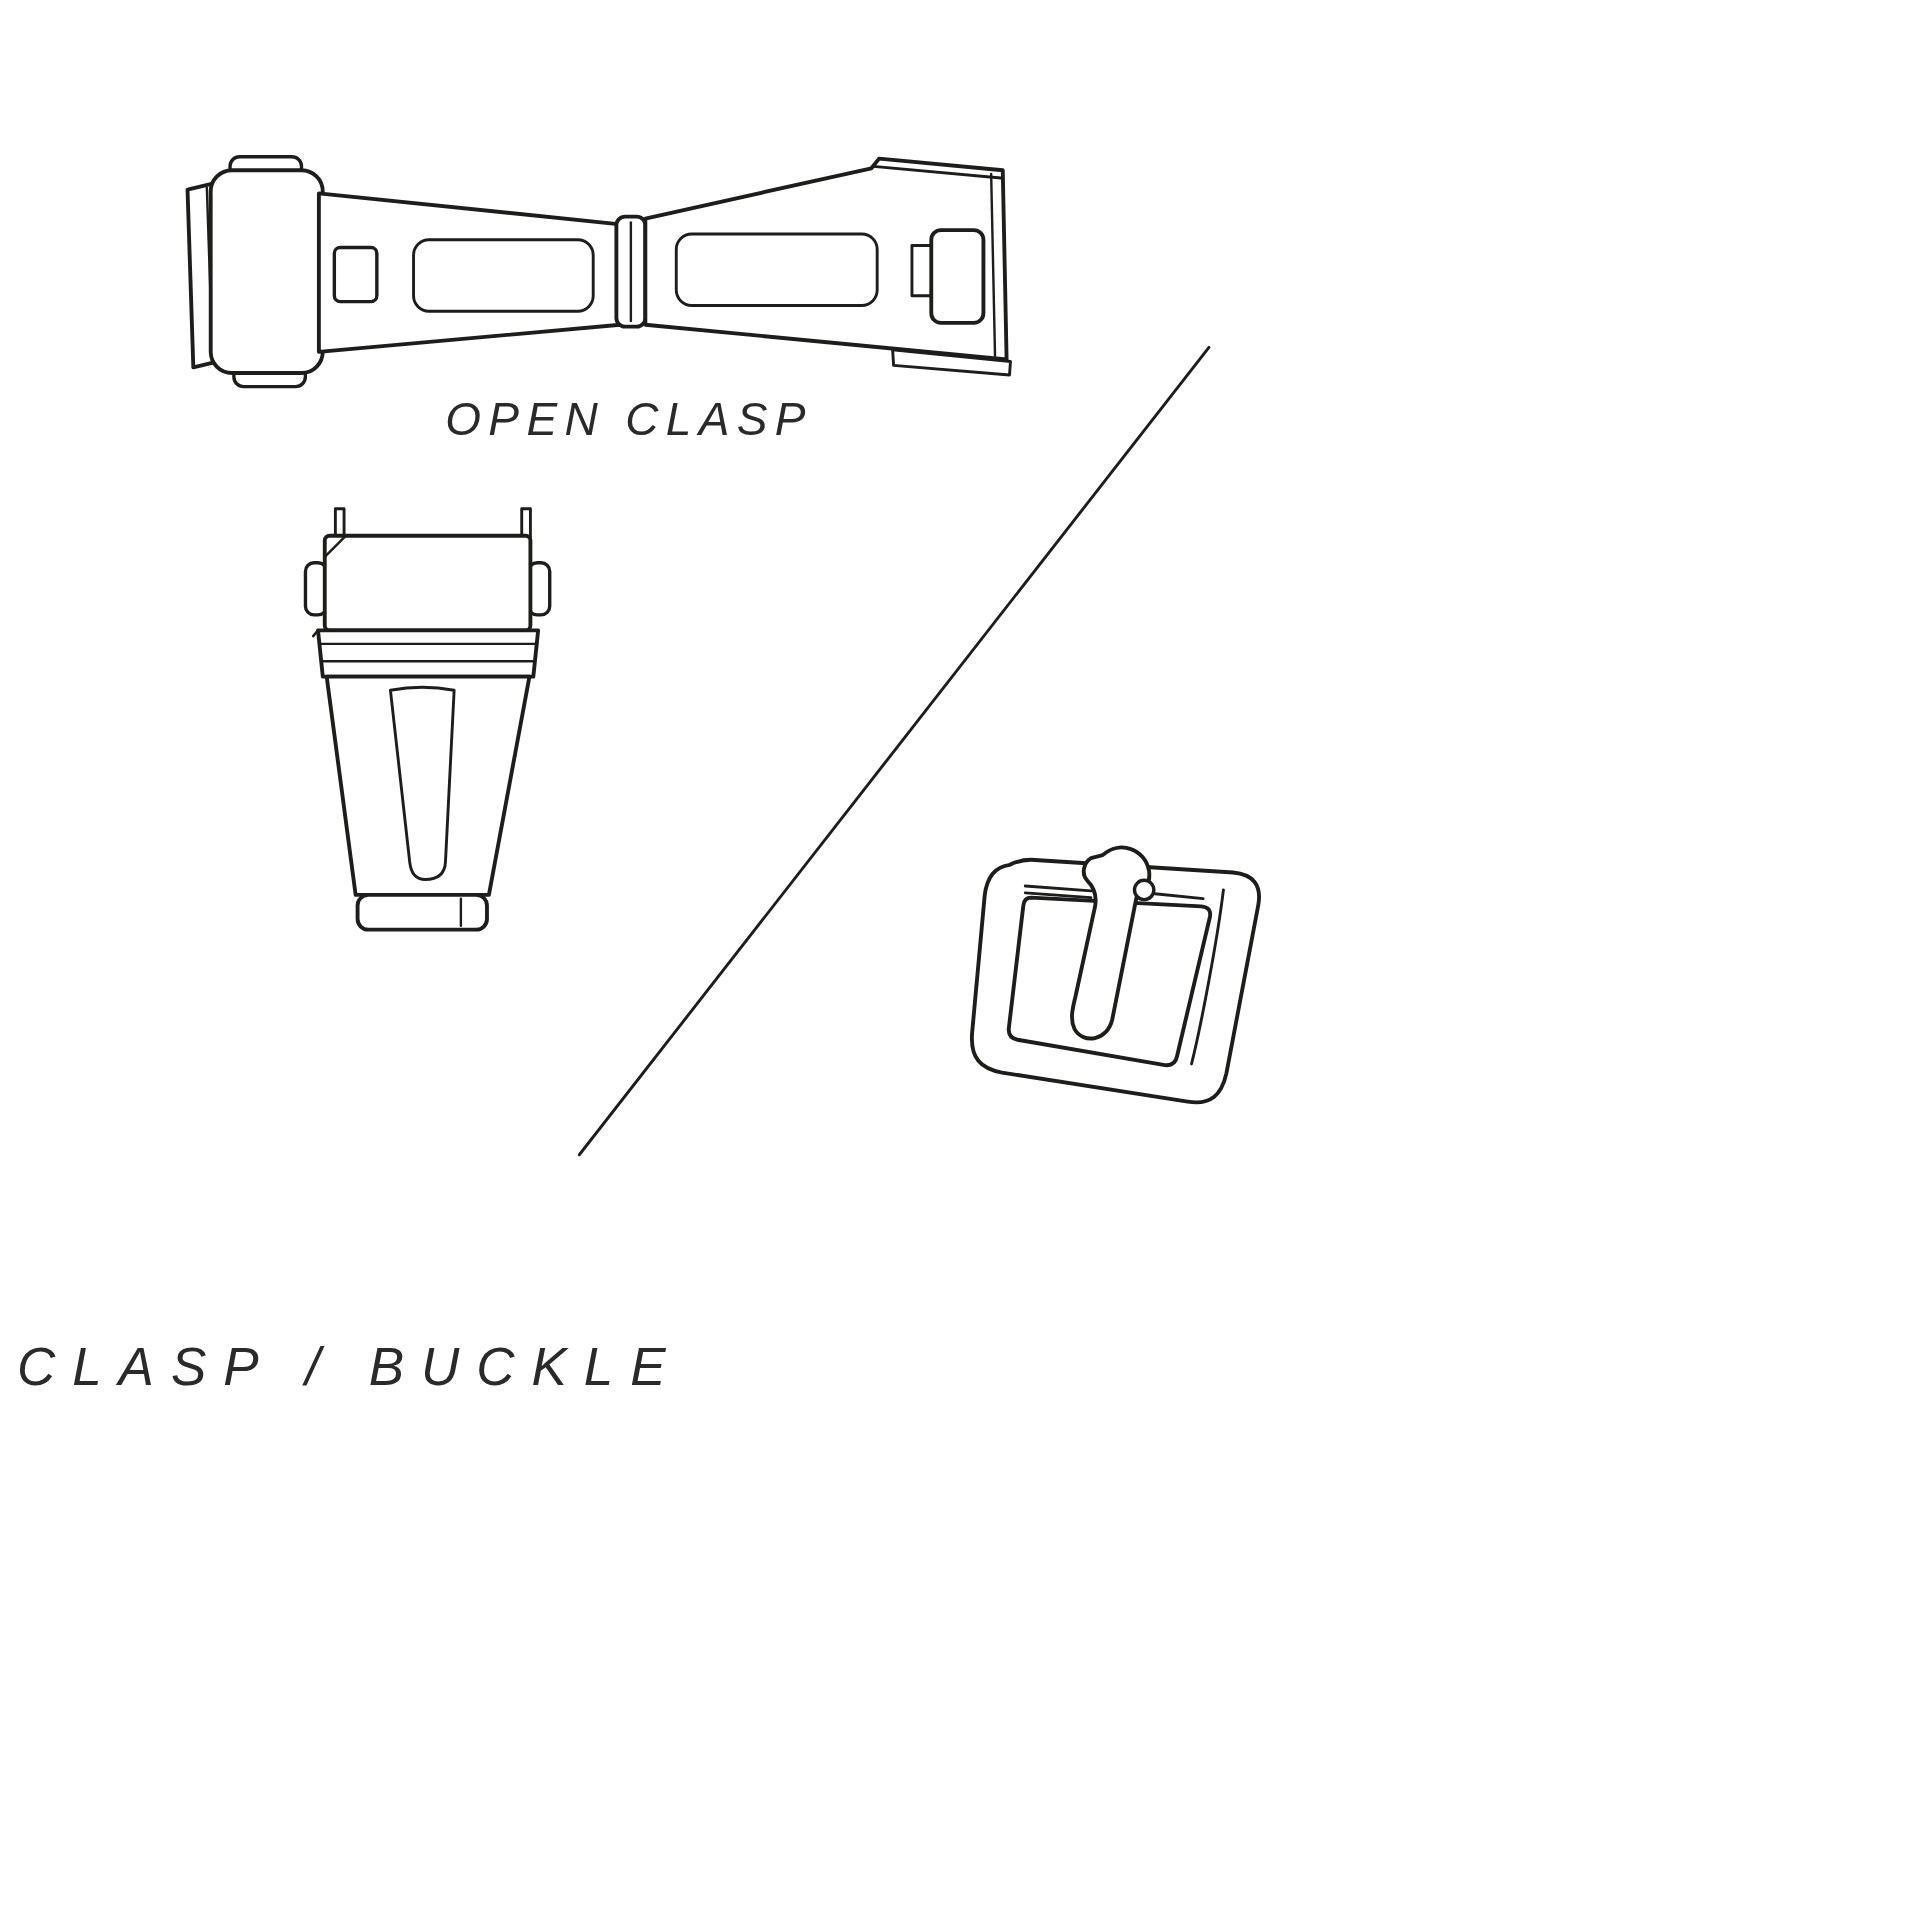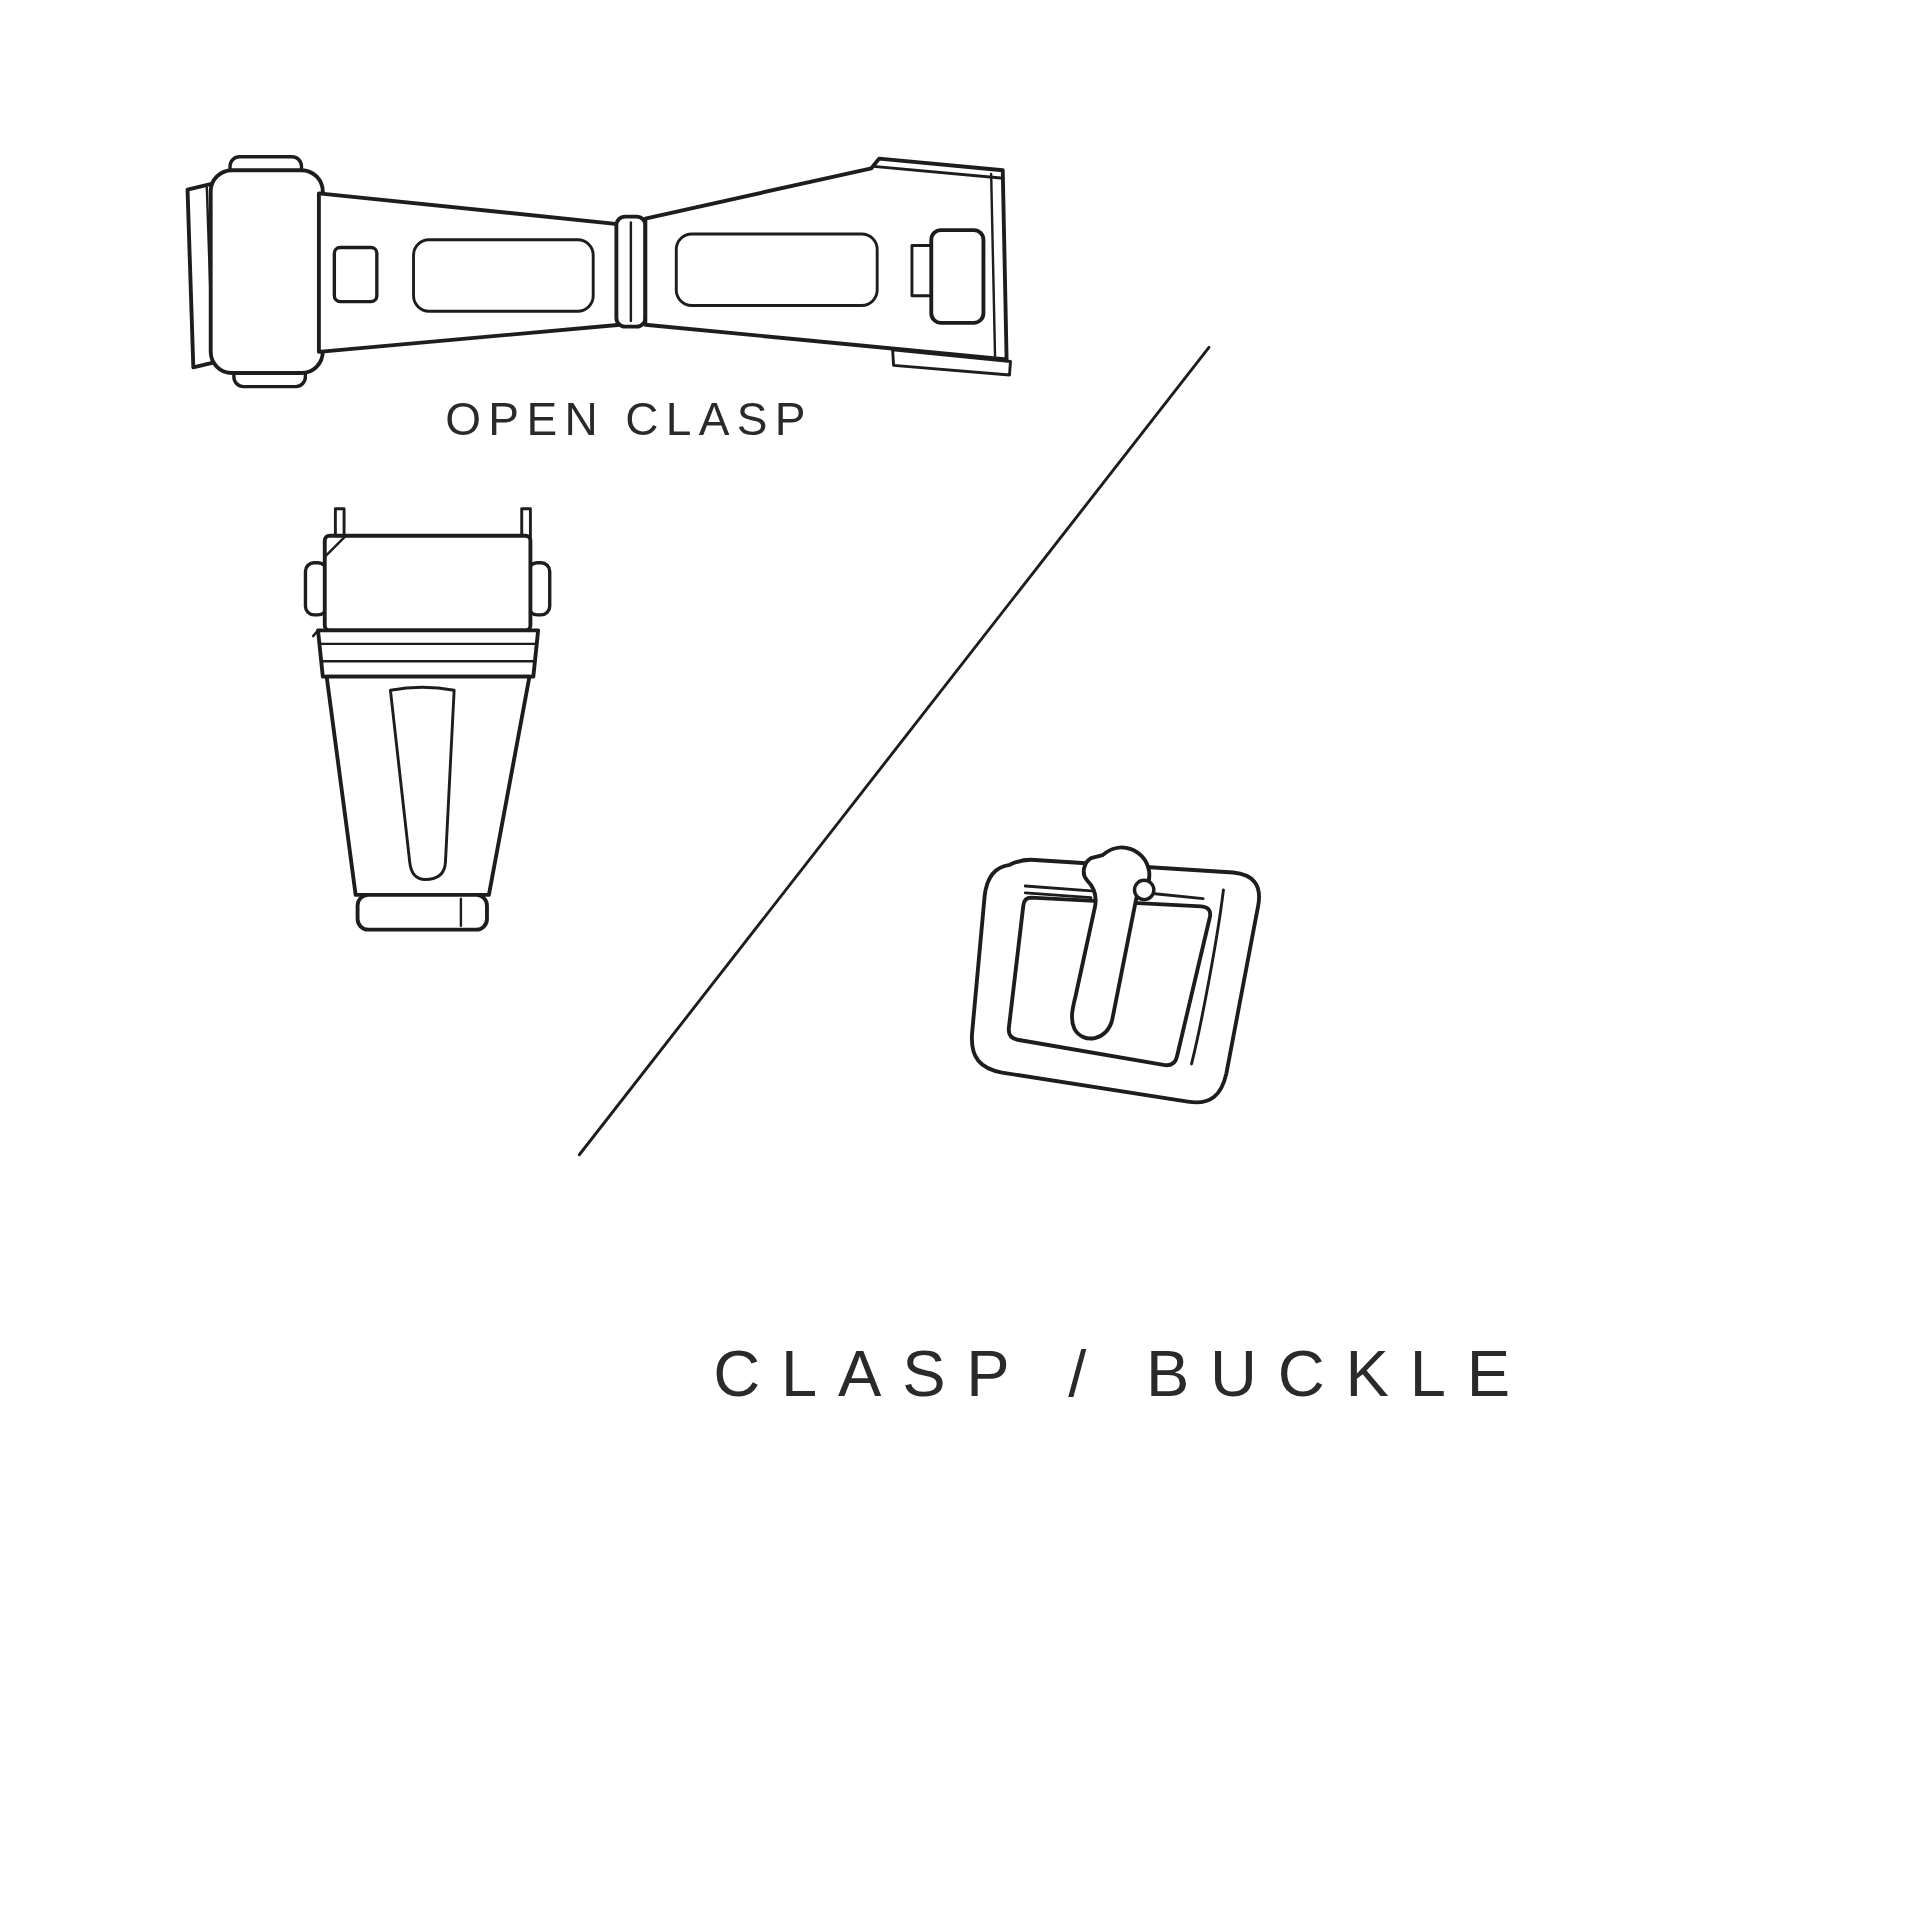--- a/index.html
+++ b/index.html
@@ -2,21 +2,21 @@
 <html style="--bg: #ffffff; --ink: #1d1d1b; --text: #2a2a2a;"><head>
 <meta charset="utf-8">
 <style>
   html,body{margin:0;padding:0;}
   body{
     width:1931px;height:1931px;
     background:var(--bg,#ffffff);
     font-family:"Liberation Sans", sans-serif;
     overflow:hidden;
   }
-  .canvas{position:relative;width:1614px;height:1931px;background:var(--bg,#ffffff);}
+  .canvas{position:relative;width:1614px;height:1931px;background:var(--bg,#ffffff);font-style:italic;}
   .illus{position:absolute;}
   svg .s{stroke:var(--ink,#1d1d1b);stroke-linejoin:round;stroke-linecap:round;}
   svg .f{fill:#ffffff;}
   svg .n{fill:none;}
   svg .w4{stroke-width:4;}
   svg .w35{stroke-width:3.5;}
   svg .w3{stroke-width:3;}
   svg .w25{stroke-width:2.5;}
   .caption{
     position:absolute;
@@ -25,23 +25,23 @@
     letter-spacing:0.16em;
     text-align:center;
     font-weight:400;
     white-space:nowrap;
   }
   .caption.open-clasp{top:392px;left:243px;width:772px;}
   .caption.closed{top:959px;left:127px;width:579px;}
   .page-title{
     position:absolute;
     top:1336px;left:0;width:1510px;
-    text-align:right;
+    text-align:left;
     color:var(--text,#222222);
-    font-size:65px;
+    font-size:53px;
     letter-spacing:0.32em;
     padding-left:0.32em;
     font-weight:400;
     white-space:nowrap;
   }
 </style>
 </head>
 <body>
 
 <div class="canvas">

